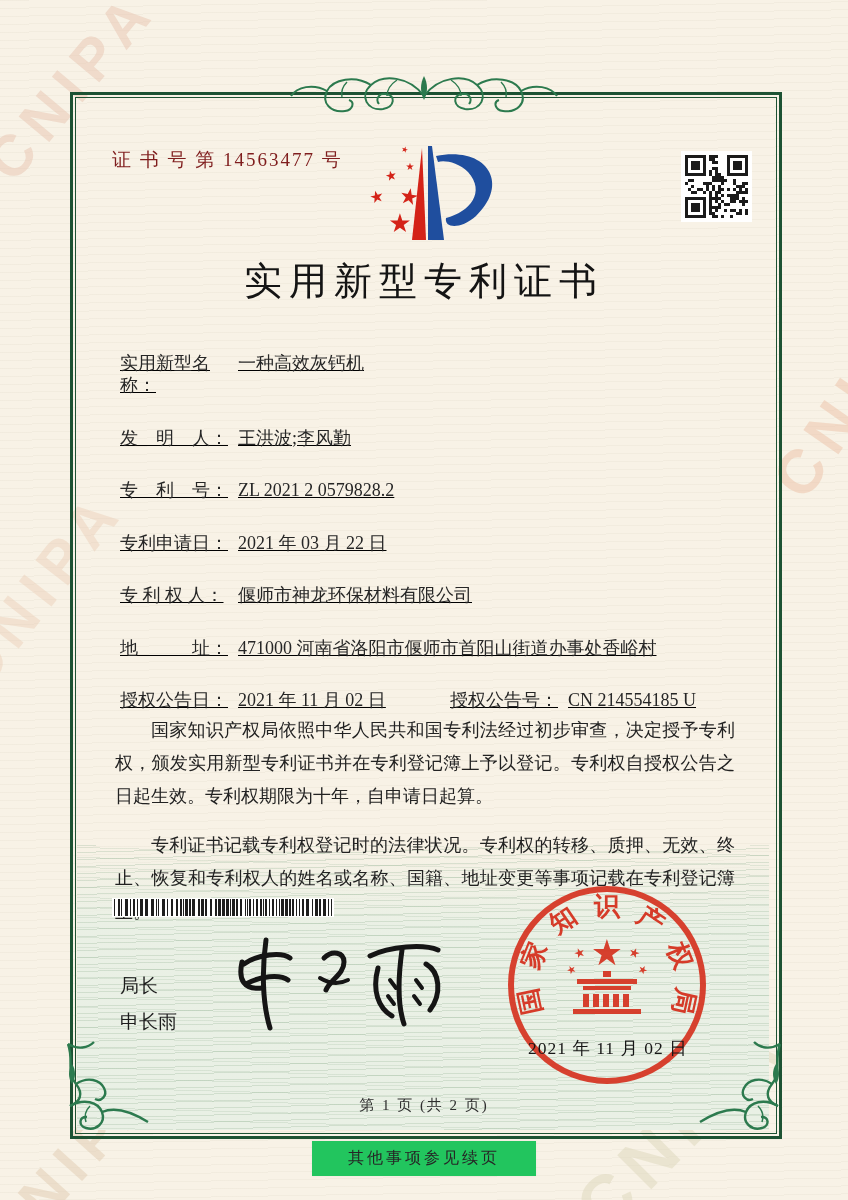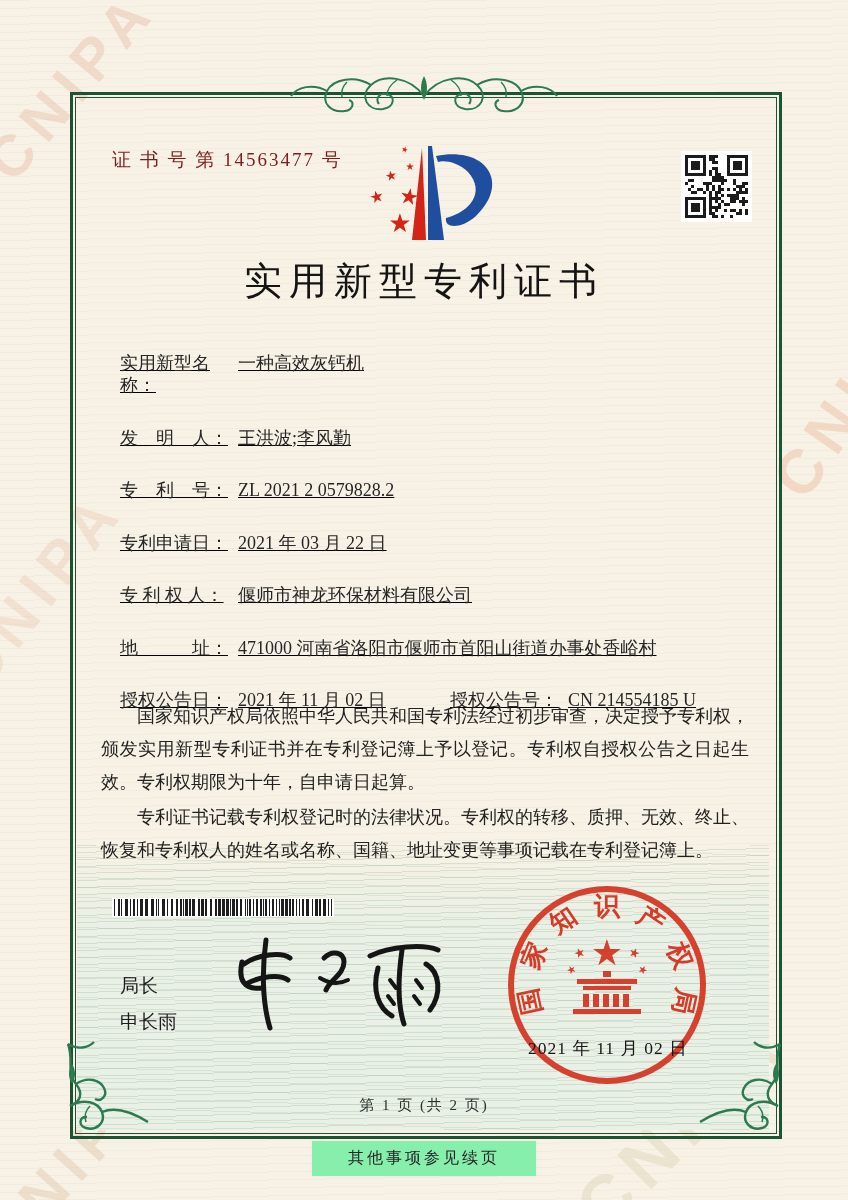--- a/index.html
+++ b/index.html
@@ -30,29 +30,29 @@
          font-size:38px;font-weight:400;letter-spacing:7px;color:#141414;}
   .fields{position:absolute;left:120px;top:352px;width:640px;text-decoration:underline;}
   .row{display:flex;font-size:18px;color:#262626;margin-bottom:30.5px;line-height:22px;}
   .row .lbl{width:118px;flex:none;}
   .row .val{flex:1;}
   .row.double .pair1{width:330px;flex:none;display:flex;}
   .row.double .pair2{display:flex;}
   .row.double .lbl2{width:118px;flex:none;}
   .paras{position:absolute;left:99px;top:698px;width:652px;font-size:18px;
          line-height:1.84;color:#222;}
-  .paras p{margin:2px;text-indent:2em;text-align:justify;}
+  .paras p{margin:16px;text-indent:2em;text-align:justify;}
   .barcode{position:absolute;left:112px;top:898px;width:218px;height:17px;background:#fff;padding:1px 2px;}
   .director{position:absolute;left:120px;top:968px;font-size:19px;color:#1c1c1c;line-height:36px;}
   .signature{position:absolute;left:228px;top:928px;width:225px;height:112px;}
   .seal{position:absolute;left:505px;top:883px;width:204px;height:204px;}
   .seal-date{position:absolute;left:528px;top:1036px;font-size:17.5px;letter-spacing:1px;color:#161616;white-space:nowrap;}
   .page-ind{position:absolute;left:0;top:1096px;width:100%;text-align:center;font-size:15px;letter-spacing:2px;color:#2e2e2e;}
   .note{position:absolute;left:424px;top:1141px;transform:translateX(-50%);
-        background:#86efac;padding:7px 36px;font-size:16px;letter-spacing:3px;color:#262626;box-shadow:0 0 2px rgba(0,0,0,0.06);}
+        background:#22c55e;padding:7px 36px;font-size:16px;letter-spacing:3px;color:#262626;box-shadow:0 0 2px rgba(0,0,0,0.06);}
   .ornament-top{position:absolute;left:287px;top:70px;width:274px;height:52px;}
   .corner{position:absolute;width:95px;height:95px;}
   .corner.bl{left:56px;top:1040px;}
   .corner.br{left:697px;top:1040px;transform:scaleX(-1);}
 </style>
 </head>
 <body>
 
 <div class="page">
 

